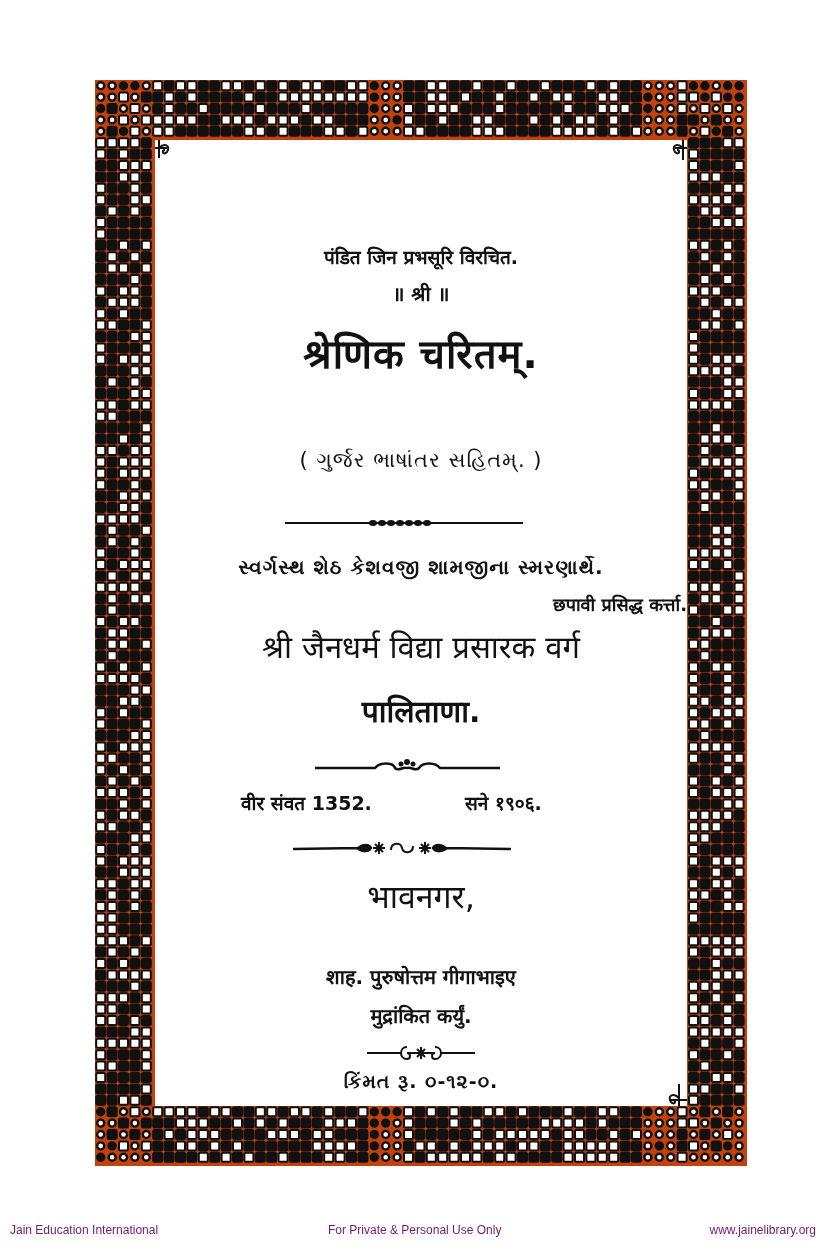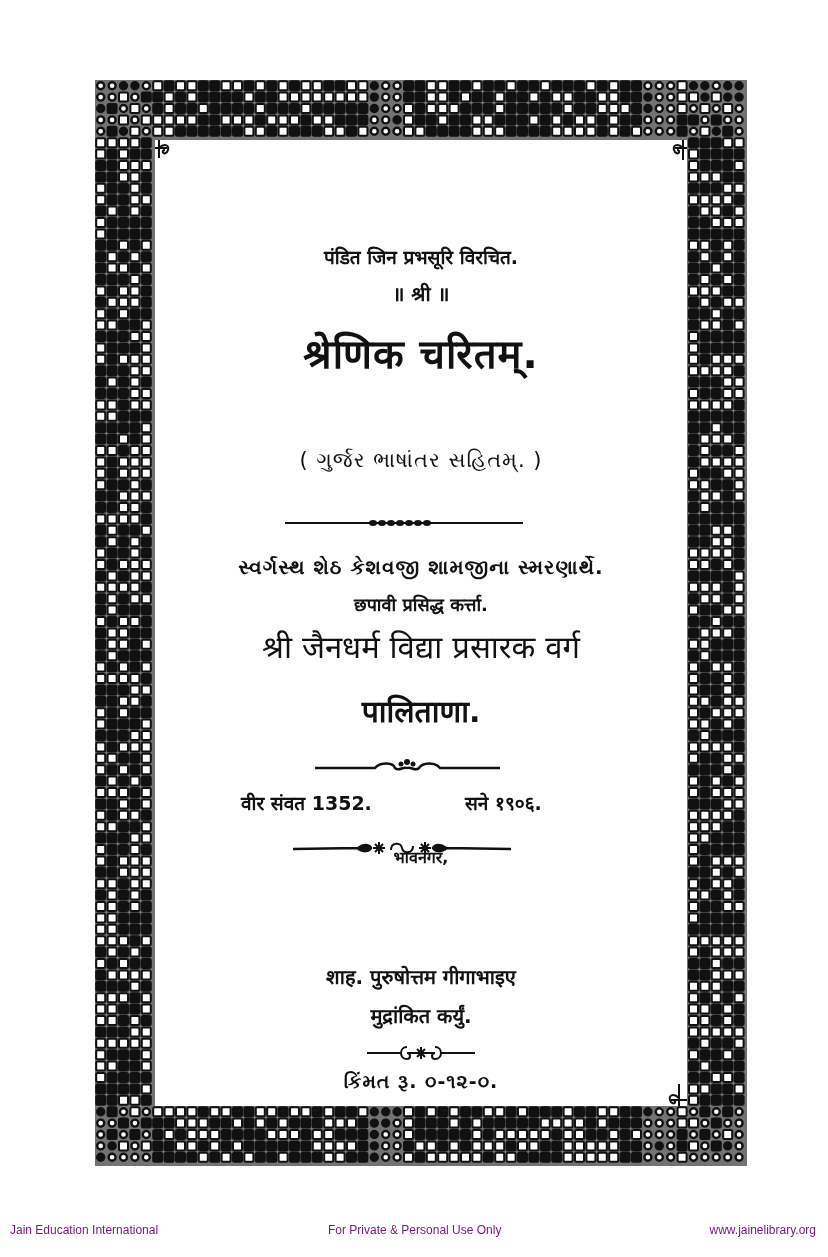--- a/index.html
+++ b/index.html
@@ -2,47 +2,47 @@
 <html><head>
 <meta charset="utf-8">
 <style>
   html, body { margin: 0; padding: 0; }
   body {
     width: 828px; height: 1257px; background: #ffffff; position: relative; overflow: hidden;
     font-family: "DejaVu Sans", sans-serif; color: #111;
   }
   .frame {
     position: absolute; left: 95px; top: 80px; width: 652px; height: 1086px;
-    background-color: #737373;
+    background-color: #c2410c;
   }
   .band { position: absolute; overflow: hidden; }
   .band svg { display: block; }
   .inner {
     position: absolute; left: 60px; top: 60px; right: 60px; bottom: 60px;
     background: #fff;
   }
   .corner-orn { position: absolute; width: 28px; height: 28px; }
   .content { position: absolute; left: 0; right: 0; top: 0; bottom: 0; text-align: center; }
   .line { position: absolute; left: 0; right: 0; text-align: center; white-space: nowrap; }
   .l-author { top: 104px; font-size: 19px; font-weight: bold; }
   .l-shri { top: 140px; font-size: 20px; font-weight: bold; }
   .l-title { top: 185px; font-size: 40px; font-weight: bold; letter-spacing: 1px; }
   .l-part { top: 266px; font-size: 22px; font-weight: bold; }
   .l-gujarati { top: 308px; font-size: 21px; letter-spacing: 1px; }
   .rule1 { position: absolute; top: 378px; left: 130px; width: 238px; height: 10px; }
   .l-memorial { top: 415px; font-size: 20px; font-weight: bold; letter-spacing: 1px; }
-  .l-publisher-label { top: 452px; font-size: 18px; font-weight: bold; }
+  .l-publisher-label { top: 452px; font-size: 18px; font-weight: bold; text-align: right; }
   .l-publisher { top: 485px; font-size: 31px; font-weight: normal; }
   .l-city { top: 550px; font-size: 30px; font-weight: bold; }
   .orn2 { position: absolute; top: 618px; left: 160px; width: 185px; height: 18px; }
   .l-dates { top: 650px; font-size: 19px; font-weight: bold; }
   .l-dates .d1 { position: absolute; left: 86px; }
   .l-dates .d2 { position: absolute; left: 310px; }
   .orn3 { position: absolute; top: 698px; left: 138px; width: 218px; height: 20px; }
-  .l-press-city { top: 706px; font-size: 16px; font-weight: bold; }
+  .l-press-city { top: 734px; font-size: 32px; font-weight: normal; }
   .l-press { top: 784px; font-size: 20px; font-weight: bold; }
   .l-printer { top: 823px; font-size: 20px; font-weight: bold; }
   .l-printed { top: 862px; font-size: 20px; font-weight: bold; }
   .orn4 { position: absolute; top: 903px; left: 212px; width: 108px; height: 20px; }
   .l-price { top: 930px; font-size: 19px; font-weight: bold; letter-spacing: 1px; }
   .footer {
     position: absolute; top: 1223px; font-family: "Liberation Sans", sans-serif;
     font-size: 12px; color: #701a75;
   }
   .f-left { left: 10px; }

